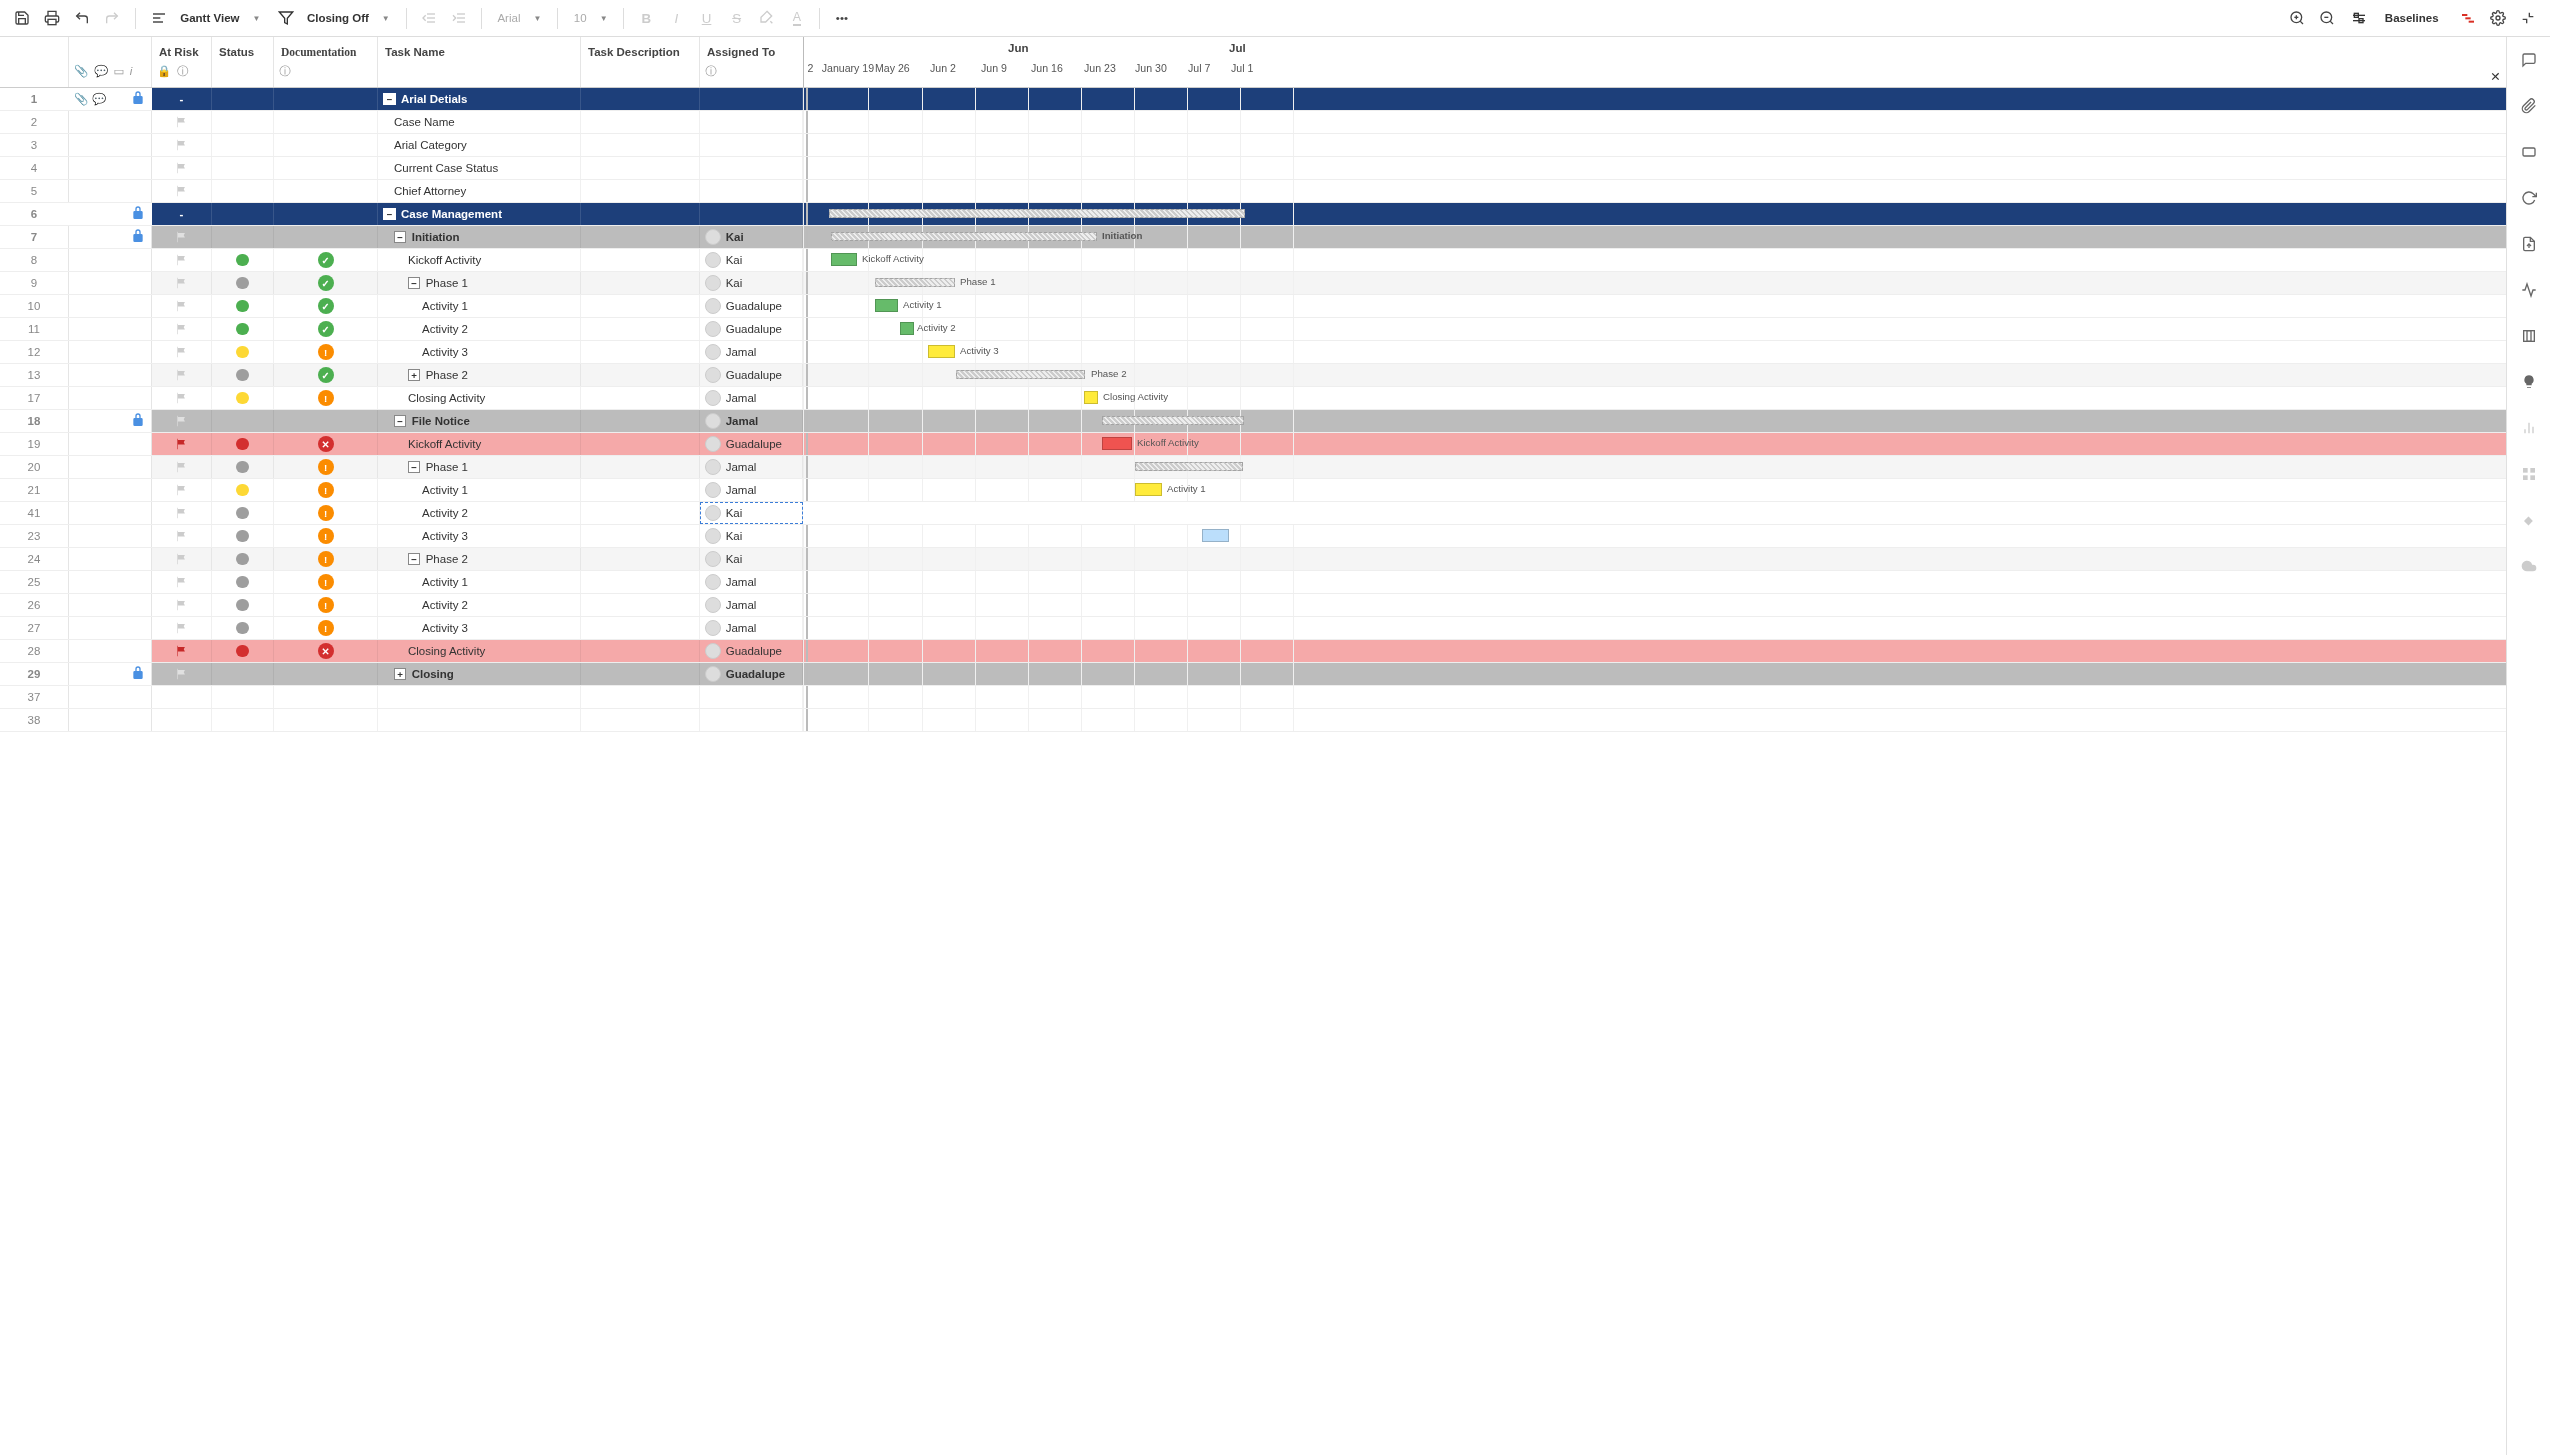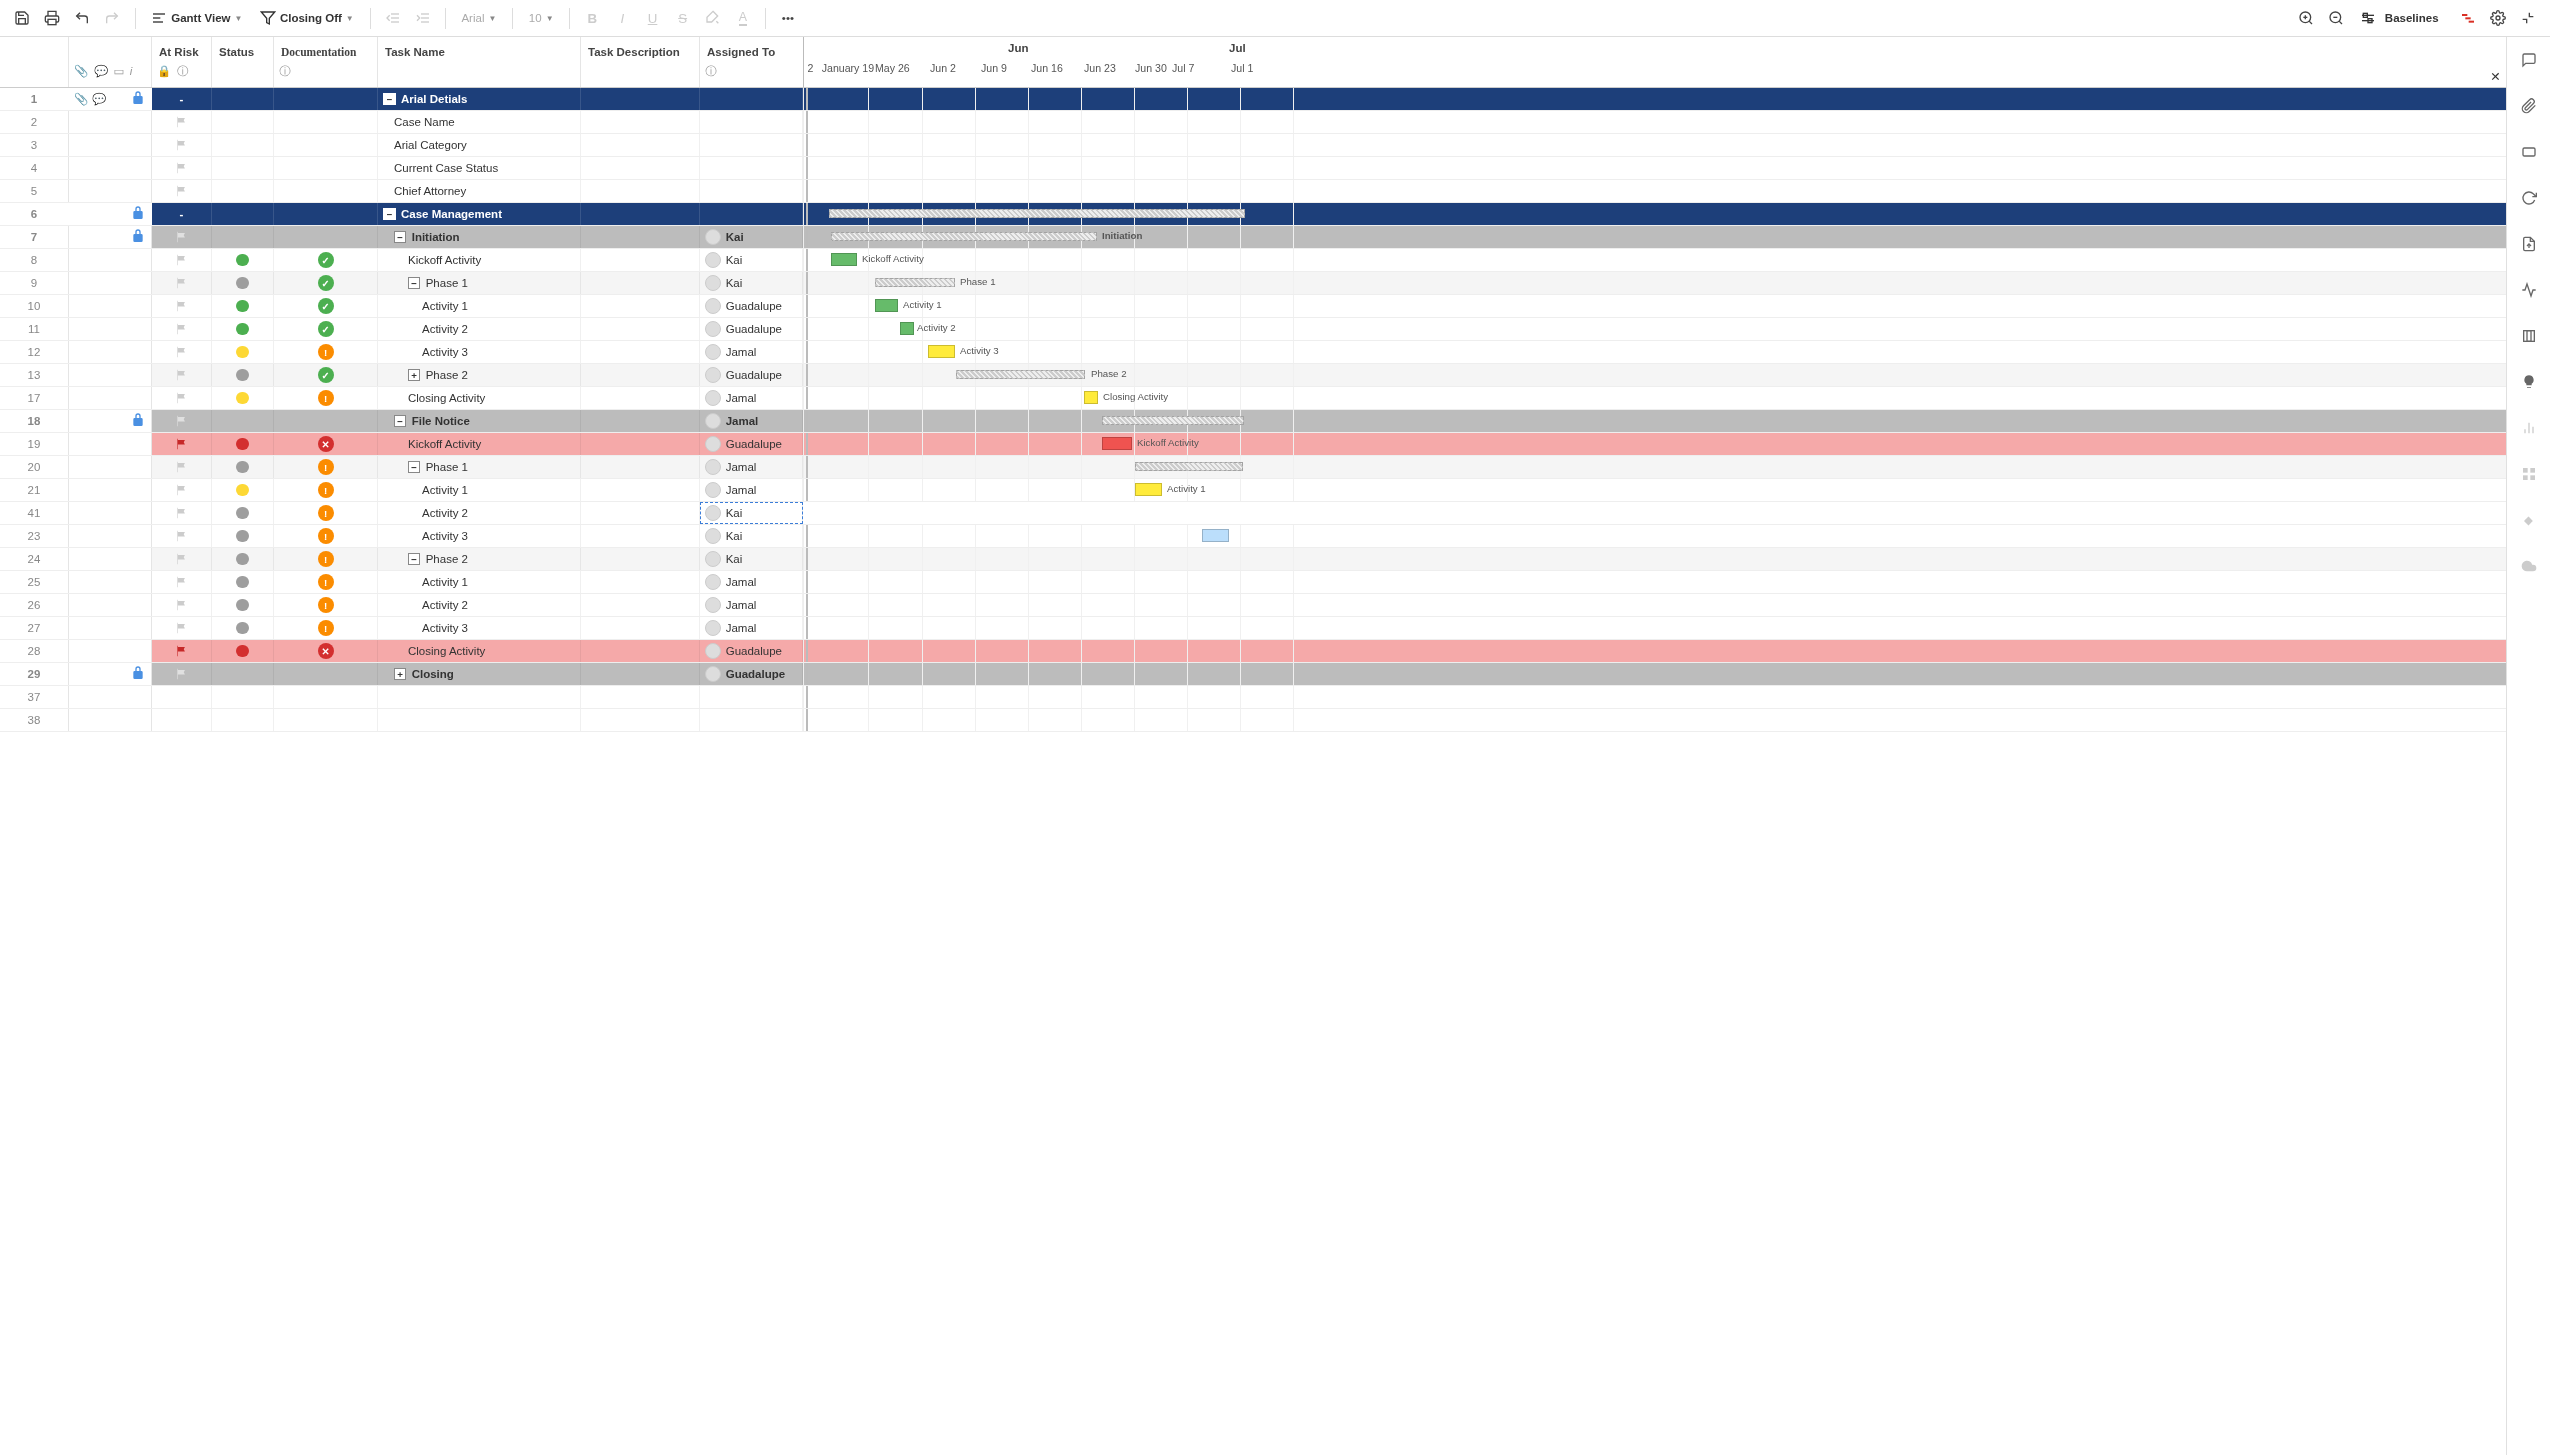--- a/index.html
+++ b/index.html
@@ -4,21 +4,21 @@
 <style>
 * { box-sizing: border-box; margin: 0; padding: 0; }
 body { font-family: Arial, sans-serif; font-size: 11.5px; color: #333; background: #fff; overflow: hidden; }
 .app { display: flex; flex-direction: column; width: 2550px; height: 1456px; }
 
 
 .toolbar { display: flex; align-items: center; height: 37px; border-bottom: 0.9px solid #ddd; padding: 0 8.9px; gap: 3.5px; }
 .tb-btn { width: 26.6px; height: 26.6px; display: flex; align-items: center; justify-content: center; cursor: pointer; border-radius: 2.7px; color: #444; }
 .tb-btn.disabled { color: #ccc; cursor: default; }
 .tb-sep { width: 0.9px; height: 21px; background: #ddd; margin: 0 5.3px; }
-.tb-dropdown { display: flex; align-items: center; gap: 4px; padding: 0 7px; height: 26.6px; cursor: pointer; font-weight: 600; color: #333; }
+.tb-dropdown { display: flex; align-items: center; gap: 13px; padding: 0 7px; height: 26.6px; cursor: pointer; font-weight: 600; color: #333; }
 .tb-dropdown.light { color: #aaa; font-weight: normal; }
 .tb-chev { font-size: 8px; color: #888; }
 .tb-right { margin-left: auto; display: flex; align-items: center; gap: 3.5px; }
 .tb-label { font-weight: 600; padding: 0 5.3px; }
 .tb-critical { color: #d93025; }
 
 
 .content { display: flex; flex: 1; overflow: hidden; }
 .grid-area { flex: 1; display: flex; flex-direction: column; overflow: hidden; }
 .right-rail { width: 44px; border-left: 0.9px solid #e0e0e0; display: flex; flex-direction: column; align-items: center; padding-top: 10.6px; gap: 21px; background: #fff; }
@@ -308,21 +308,21 @@
             <span class="gantt-month" style="left:204px">Jun</span>
             <span class="gantt-month" style="left:425px">Jul</span>
             <span class="gantt-week" style="left:3.5px">2</span>
             <span class="gantt-week" style="left:17.7px">January 19</span>
             <span class="gantt-week" style="left:71px">May 26</span>
             <span class="gantt-week" style="left:126px">Jun 2</span>
             <span class="gantt-week" style="left:177px">Jun 9</span>
             <span class="gantt-week" style="left:227px">Jun 16</span>
             <span class="gantt-week" style="left:280px">Jun 23</span>
             <span class="gantt-week" style="left:331px">Jun 30</span>
-            <span class="gantt-week" style="left:368px">Jul 7</span>
+            <span class="gantt-week" style="left:384px">Jul 7</span>
             <span class="gantt-week" style="left:427px">Jul 1</span>
             <span class="gantt-close">✕</span>
           </div>
         </div>
       </div>
 
       <div class="rows" id="rows">
           <div class="row header-dark">
             <div class="cell rownum">1</div>
             <div class="cell icons">

